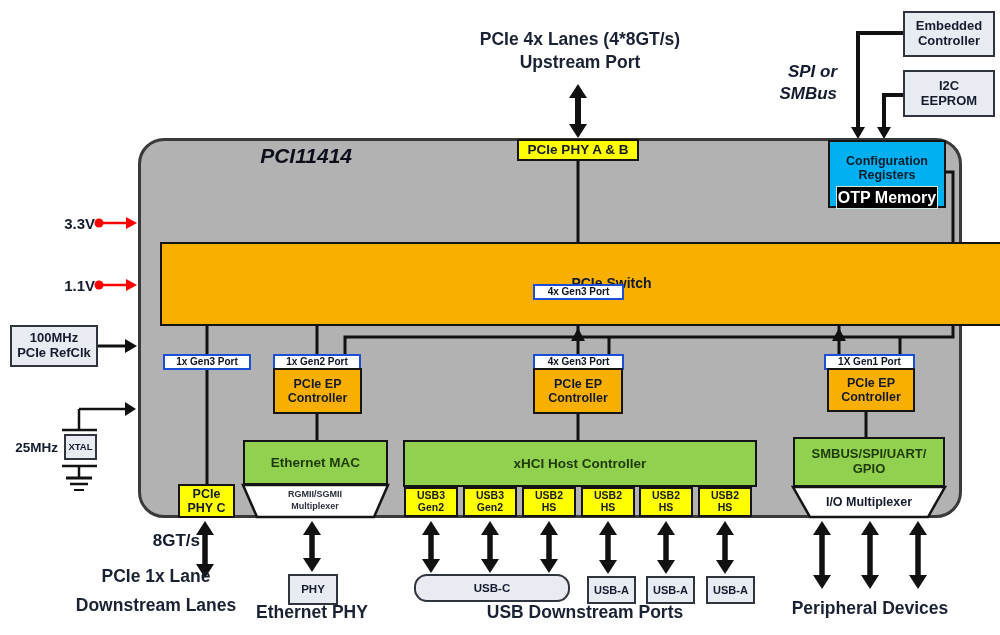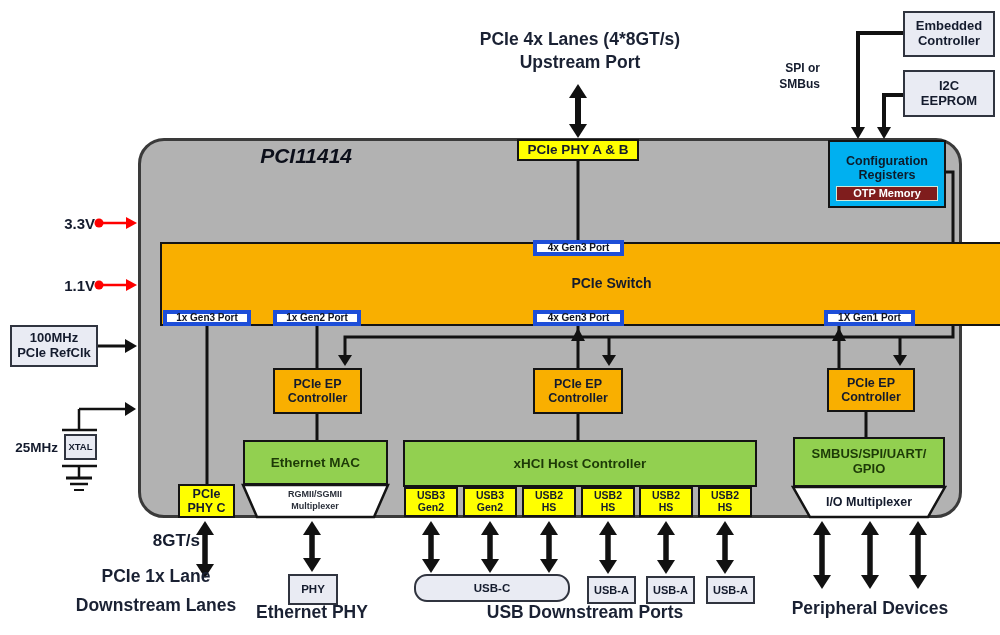--- a/index.html
+++ b/index.html
@@ -9,21 +9,21 @@
        display:flex;flex-direction:column;align-items:center;justify-content:center;
        line-height:1.12;}
   .lbl{position:absolute;text-align:center;line-height:1.3;}
   .chip{position:absolute;box-sizing:border-box;left:138px;top:138px;width:824px;height:380px;
         background:#b2b2b2;border:3px solid #3a3a3a;border-radius:26px;}
   .orange{background:#f9af00;}
   .yellow{background:#ffff00;}
   .green{background:#92d050;color:#1d3a07;}
   .blue{background:#00b0f0;}
   .ext{background:#e9ebf3;border:2px solid #30343f;}
-  .port{background:#ffffff;border:4px solid #1d4ed8;font-size:10px;color:#0d1220;}
+  .port{background:#ffffff;border:2px solid #1d4ed8;font-size:10px;color:#0d1220;margin-top:44px;}
   .svglayer{position:absolute;left:0;top:0;}
   .it{font-style:italic;}
   .ra{text-align:right;}
 </style>
 </head>
 <body>
 
 <div id="stage">
 
   <div class="chip"></div>
@@ -153,29 +153,29 @@
   <div class="box ext" style="left:903px;top:11px;width:92px;height:46px;font-size:13px;">
     <div>Embedded</div>
     <div>Controller</div>
   </div>
 
   <div class="box ext" style="left:903px;top:70px;width:92px;height:47px;font-size:13px;">
     <div>I2C</div>
     <div>EEPROM</div>
   </div>
 
-  <div class="lbl ra" style="left:760px;top:61px;width:60px;font-size:12px;">
+  <div class="lbl ra" style="left:777px;top:61px;width:60px;font-size:17px;font-style:italic;">
     <div>SPI or</div>
     <div>SMBus</div>
   </div>
 
   <div class="box blue" style="left:828px;top:140px;width:118px;height:68px;font-size:12.5px;justify-content:flex-start;padding-top:12px;color:#0d1b2a;">
     <div>Configuration</div>
     <div>Registers</div>
-    <div class="box" style="left:6px;top:44px;width:102px;height:15px;background:#7f1d1d;border:1.5px solid #cfe9d9;color:#ffffff;font-size:11px;">OTP Memory</div>
+    <div class="box" style="left:6px;top:44px;width:102px;height:23px;background:#000000;border:1.5px solid #cfe9d9;color:#ffffff;font-size:16px;">OTP Memory</div>
   </div>
 
   <div class="box yellow" style="left:517px;top:139px;width:122px;height:22px;font-size:13.5px;">PCIe PHY A &amp; B</div>
 
   <div class="box orange" style="left:160px;top:242px;width:903px;height:84px;font-size:14px;">PCIe Switch</div>
   <div class="box port" style="left:533px;top:240px;width:91px;height:16px;">4x Gen3 Port</div>
   <div class="box port" style="left:163px;top:310px;width:88px;height:16px;">1x Gen3 Port</div>
   <div class="box port" style="left:273px;top:310px;width:88px;height:16px;">1x Gen2 Port</div>
   <div class="box port" style="left:533px;top:310px;width:91px;height:16px;">4x Gen3 Port</div>
   <div class="box port" style="left:824px;top:310px;width:91px;height:16px;">1X Gen1 Port</div>

